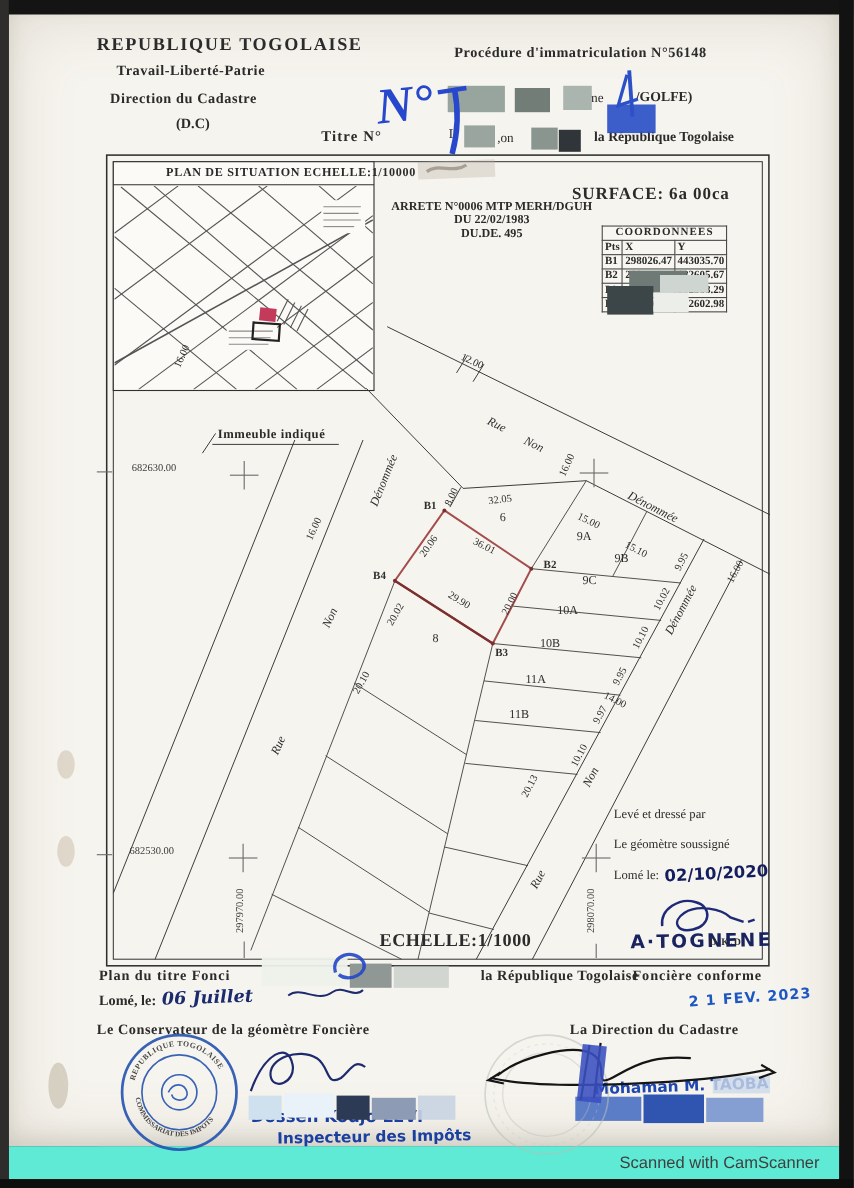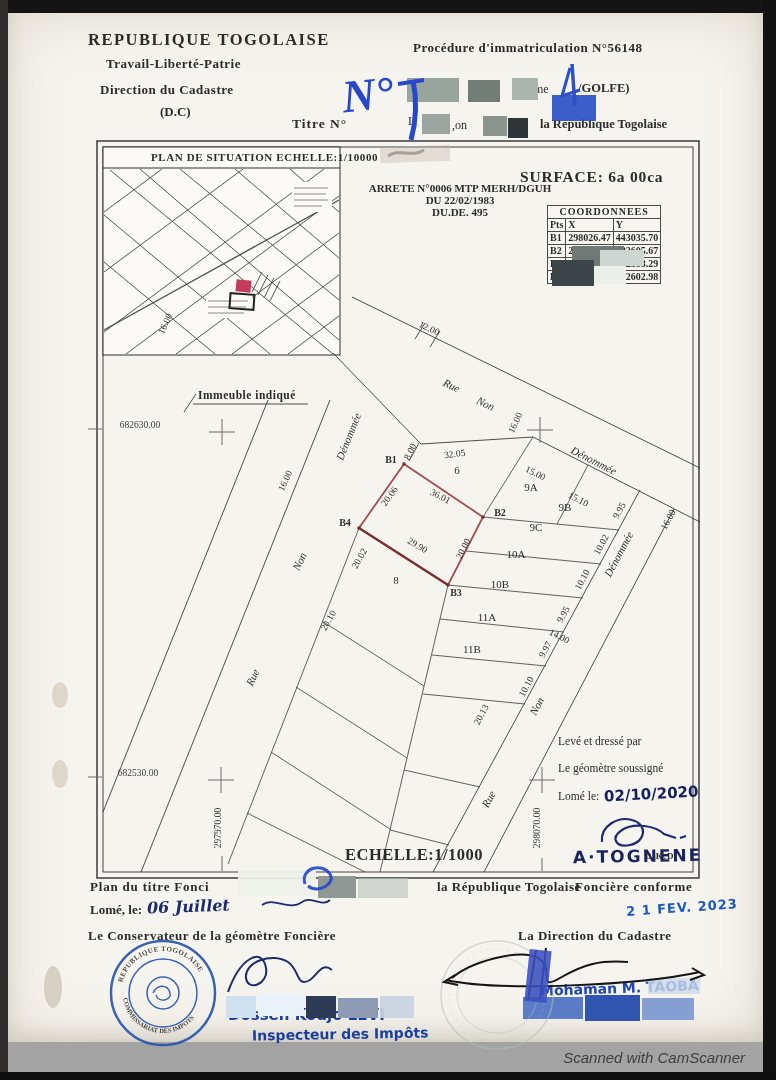--- a/index.html
+++ b/index.html
@@ -1,21 +1,21 @@
 <!DOCTYPE html>
 <html><head>
 <meta charset="utf-8">
 <style>
   html,body{margin:0;padding:0;background:#222;}
   #page{position:relative;width:776px;height:1080px;background:#171717;overflow:hidden;
         font-family:"Liberation Serif","DejaVu Serif",serif;color:#2b2b2b;}
   .abs{position:absolute;}
   #paper{left:8px;top:13px;width:755px;height:1029px;background:#f6f4ee;
          box-shadow:inset 0 0 60px rgba(120,105,75,.18), inset 0 -8px 18px rgba(90,80,60,.15);}
-  #scan-strip{left:8px;top:1042px;width:755px;height:30px;background:#a3a3a3;font-style:italic;}
+  #scan-strip{left:8px;top:1042px;width:755px;height:30px;background:#5eead4;}
   #strip-blur{left:90px;top:1041px;width:600px;height:9px;background:#c9c7c2;opacity:.45;filter:blur(2px);}
   #bottom-bar{left:0;top:1072px;width:776px;height:8px;background:#0d0d0d;}
   #left-bar{left:0;top:0;width:8px;height:1080px;background:#2e2d2b;}
   #right-bar{left:763px;top:0;width:13px;height:1080px;background:#121212;}
   #top-bar{left:0;top:0;width:776px;height:13px;background:#141414;}
   svg{position:absolute;left:0;top:0;pointer-events:none;}
   #line-svg{z-index:1;} #ink-svg{z-index:6;}
   .txt{position:absolute;z-index:3;white-space:nowrap;}
   .red{position:absolute;z-index:5;}
   .serifB{font-weight:bold;}
@@ -220,21 +220,21 @@
   <div class="red" style="left:468px;top:80px;width:32px;height:22px;background:#737d77;"></div>
   <div class="red" style="left:512px;top:78px;width:26px;height:22px;background:#aab5b0;"></div>
   <div class="red" style="left:422px;top:114px;width:28px;height:20px;background:#9aa59f;"></div>
   <div class="red" style="left:483px;top:116px;width:24px;height:20px;background:#8b958f;"></div>
   <div class="red" style="left:508px;top:118px;width:20px;height:20px;background:#30353a;"></div>
   <div class="red" style="left:552px;top:95px;width:44px;height:26px;background:#2b50c8;opacity:.92;"></div>
   <div class="red" style="left:380px;top:146px;width:70px;height:16px;background:#b9b3a6;opacity:.35;transform:rotate(-2deg);"></div>
 
   <div class="txt serifB" style="left:112px;top:151px;font-size:11px;letter-spacing:.6px;margin-left:39px;">PLAN DE SITUATION ECHELLE:1/10000</div>
   <div class="txt serifB" style="left:198px;top:389px;font-size:11.5px;letter-spacing:.5px;">Immeuble indiqué</div>
-  <div class="txt serifB" style="left:354px;top:182px;width:212px;text-align:center;font-size:11px;">
+  <div class="txt serifB" style="left:341px;top:182px;width:212px;text-align:center;font-size:11px;">
     <div>ARRETE N°0006 MTP MERH/DGUH</div>
     <div>DU 22/02/1983</div>
     <div>DU.DE. 495</div>
   </div>
   <div class="txt serifB" style="left:520px;top:168px;font-size:15.5px;letter-spacing:.8px;">SURFACE: 6a 00ca</div>
 
   <table id="coords">
     <thead>
       <tr>
           <th class="ttl" colspan="3">COORDONNEES</th>

